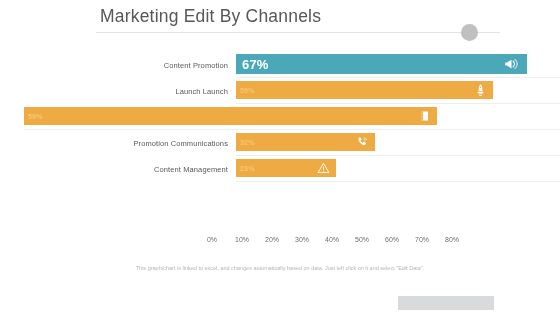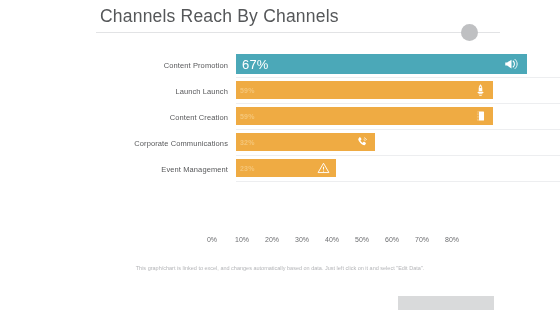--- a/index.html
+++ b/index.html
@@ -43,21 +43,21 @@
   .bar{
     position:absolute;left:0;top:3px;height:18px;
     background:#efab43;display:flex;align-items:center;
     box-sizing:border-box;
   }
   .bar.teal{background:#4ba8b8;top:2px;height:20px;}
   .bar-val{
     font-size:7px;color:#f5c679;padding-left:4px;font-weight:700;
     letter-spacing:.2px;line-height:1;
   }
-  .bar.teal .bar-val{font-size:13px;color:#ffffff;font-weight:400;padding-left:6px;}
+  .bar.teal .bar-val{font-size:13px;color:#ffffff;font-weight:700;padding-left:6px;}
   .bar-icon{
     position:absolute;right:6px;top:50%;transform:translateY(-50%);
     display:flex;align-items:center;justify-content:center;
   }
   .bar.teal .bar-icon{right:8px;}
 
   
   .axis{position:absolute;left:212px;top:184px;width:240px;height:14px;}
   .axis-tick{
     position:absolute;top:0;font-size:7px;color:#6d6e71;
@@ -73,21 +73,21 @@
     position:absolute;left:398px;top:296px;width:96px;height:14px;
     background:#d9dadb;
   }
 </style>
 </head>
 <body>
 
 <div class="slide">
 
   <div class="header">
-    <div class="title">Channels Reach By Channels</div>
+    <div class="title">Marketing Edit By Channels</div>
     <div class="rule"></div>
     <div class="rule-dot"></div>
   </div>
 
   <div class="chart">
     <div class="rows" id="rows">
         <div class="row">
           <div class="cat">Content Promotion</div>
           <div class="track">
             <div class="gridline"></div>
@@ -115,57 +115,56 @@
                   <rect x="6.6" y="15.2" width="10.8" height="2.2" rx="1"></rect>
                   <rect x="8" y="18.2" width="8" height="1.8" rx=".9"></rect>
                   <rect x="9.4" y="21" width="5.2" height="1.6" rx=".8"></rect>
                   <circle cx="12" cy="7" r="1.5" fill="#efab43"></circle>
                 </svg>
               </span>
             </div>
           </div>
         </div>
         <div class="row">
-          <div class="cat">Content Creation</div>
           <div class="track">
             <div class="gridline"></div>
             <div class="bar" style="width: 73.75%; background: rgb(239, 171, 67);">
               <span class="bar-val">59%</span>
               <span class="bar-icon">
                 <svg width="13" height="13" viewBox="0 0 24 24" fill="#ffffff">
                   <rect x="5.5" y="3.5" width="13" height="17" rx="1.2"></rect>
                   <rect x="5.5" y="3.5" width="3.6" height="17" fill="#efab43"></rect>
                   <circle cx="7.3" cy="6.4" r=".8"></circle>
                   <circle cx="7.3" cy="9.4" r=".8"></circle>
                   <circle cx="7.3" cy="12.4" r=".8"></circle>
                   <circle cx="7.3" cy="15.4" r=".8"></circle>
                   <circle cx="7.3" cy="18" r=".8"></circle>
                 </svg>
               </span>
             </div>
           </div>
         </div>
         <div class="row">
-          <div class="cat">Corporate Communications</div>
+          <div class="cat">Promotion Communications</div>
           <div class="track">
             <div class="gridline"></div>
             <div class="bar" style="width: 40%; background: rgb(239, 171, 67);">
               <span class="bar-val">32%</span>
               <span class="bar-icon">
                 <svg width="13" height="13" viewBox="0 0 24 24" fill="#ffffff">
                   <path d="M6.2 3.4c.6-.5 1.5-.4 2 .3l1.7 2.4c.4.6.3 1.4-.3 1.9l-1.2 1c-.2.2-.3.5-.1.8.7 1.4 2 2.7 3.4 3.5.3.2.6.1.8-.1l1-1.2c.5-.6 1.3-.7 1.9-.3l2.4 1.7c.7.5.8 1.4.3 2l-1.3 1.5c-.8.9-2.1 1.2-3.2.7-2-.8-3.9-2-5.5-3.6C6.4 12.4 5.2 10.5 4.4 8.5c-.5-1.1-.2-2.4.7-3.2l1.1-1.9z"></path>
                   <path d="M15.6 4.2c1.7.5 3.1 1.8 3.7 3.5" stroke="#ffffff" stroke-width="1.4" fill="none" stroke-linecap="round"></path>
                   <path d="M14.7 7.2c1 .3 1.8 1.1 2.2 2.1" stroke="#ffffff" stroke-width="1.3" fill="none" stroke-linecap="round"></path>
                 </svg>
               </span>
             </div>
           </div>
         </div>
         <div class="row">
-          <div class="cat">Event Management</div>
+          <div class="cat">Content Management</div>
           <div class="track">
             <div class="gridline"></div>
             <div class="bar" style="width: 28.75%; background: rgb(239, 171, 67);">
               <span class="bar-val">23%</span>
               <span class="bar-icon">
                 <svg width="13" height="13" viewBox="0 0 24 24" fill="#ffffff">
                   <path d="M12 3.2L22 20.4H2L12 3.2z" fill="none" stroke="#ffffff" stroke-width="1.7" stroke-linejoin="round"></path>
                   <rect x="11.1" y="9.4" width="1.8" height="6" rx=".9"></rect>
                   <circle cx="12" cy="17.6" r="1.1"></circle>
                 </svg>

